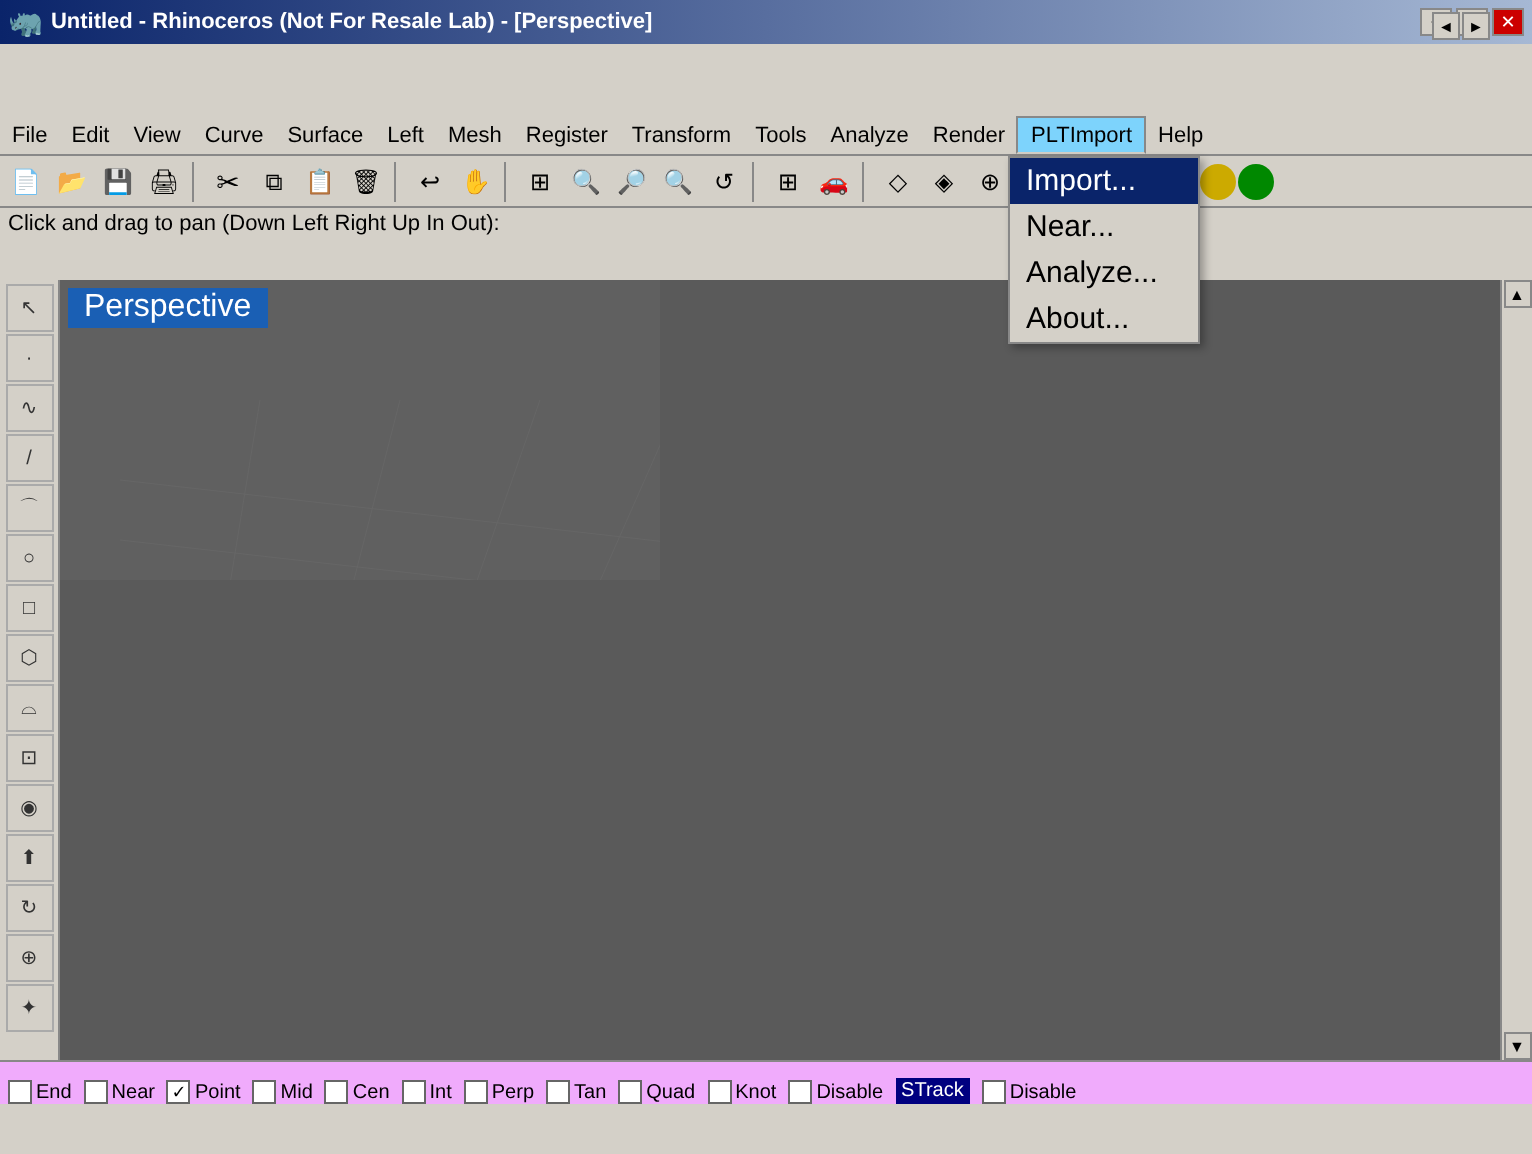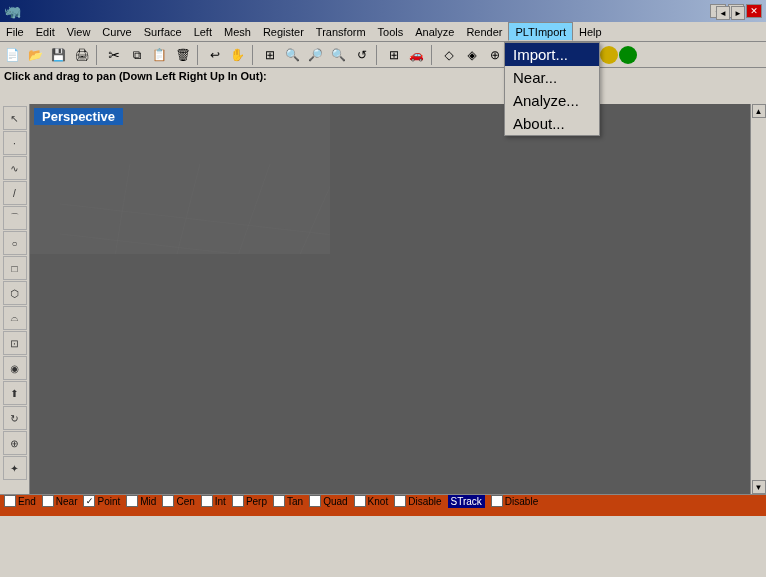--- a/index.html
+++ b/index.html
@@ -26,20 +26,21 @@
     }
 
     
     #menu-bar {
       background: #d4d0c8;
       height: 20px;
       display: flex;
       align-items: center;
       border-bottom: 1px solid #888;
       position: relative;
+      margin-top: 36px;
     }
     .menu-item {
       padding: 2px 6px;
       cursor: pointer;
       font-size: 11px;
       height: 100%;
       display: flex;
       align-items: center;
     }
     .menu-item.plt-active {
@@ -87,21 +88,21 @@
     }
     .toolbar-sep { width: 4px; height: 20px; border-left: 1px solid #888; margin: 0 2px; }
 
     
     #status-bar {
       background: #d4d0c8;
       height: 36px;
       padding: 2px 4px;
       font-size: 11px;
     }
-    #status-text { height: 16px; font-weight: bold; }
+    #status-text { height: 16px; }
     #command-line {
       display: flex; align-items: center; gap: 4px; height: 18px;
     }
     #command-input {
       flex: 1;
       height: 16px;
       border: 1px solid #888;
       background: white;
       font-size: 11px;
       padding: 0 2px;
@@ -135,37 +136,37 @@
       overflow: hidden;
     }
 
     
     #viewport-label {
       position: absolute;
       top: 4px; left: 4px;
       background: #1a5fb4;
       color: white;
       padding: 1px 8px;
-      font-size: 13px;
-      font-weight: bold;
+      font-size: 16px;
+      font-weight: normal;
       z-index: 10;
     }
 
     
     #grid-canvas {
       position: absolute;
       top: 0; left: 0; right: 0; bottom: 0;
     }
 
     
     #snap-bar {
-      background: #c2410c;
+      background: #f0abfc;
       height: 22px;
       display: flex;
-      align-items: flex-start;
+      align-items: flex-end;
       border-top: 1px solid #888;
       padding: 0 4px;
       font-size: 10px;
       gap: 2px;
     }
     .snap-item {
       display: flex; align-items: center; gap: 2px; margin-right: 4px;
     }
     .snap-checkbox {
       width: 12px; height: 12px; border: 1px solid #666; background: white;
@@ -184,20 +185,21 @@
       height: 390px;
       position: relative;
     }
   </style>
 </head>
 <body>
 
 <div id="title-bar">
   <div id="title-bar-left">
     <span style="font-size:14px;">🦏</span>
+    <span id="title-text">Untitled - Rhinoceros (Not For Resale Lab) - [Perspective]</span>
   </div>
   <div id="title-buttons">
     <div class="title-btn">−</div>
     <div class="title-btn">□</div>
     <div class="title-btn" style="background:#cc0000;color:white;">✕</div>
   </div>
 </div>
 
 <div id="menu-bar">
   <div class="menu-item">File</div>

